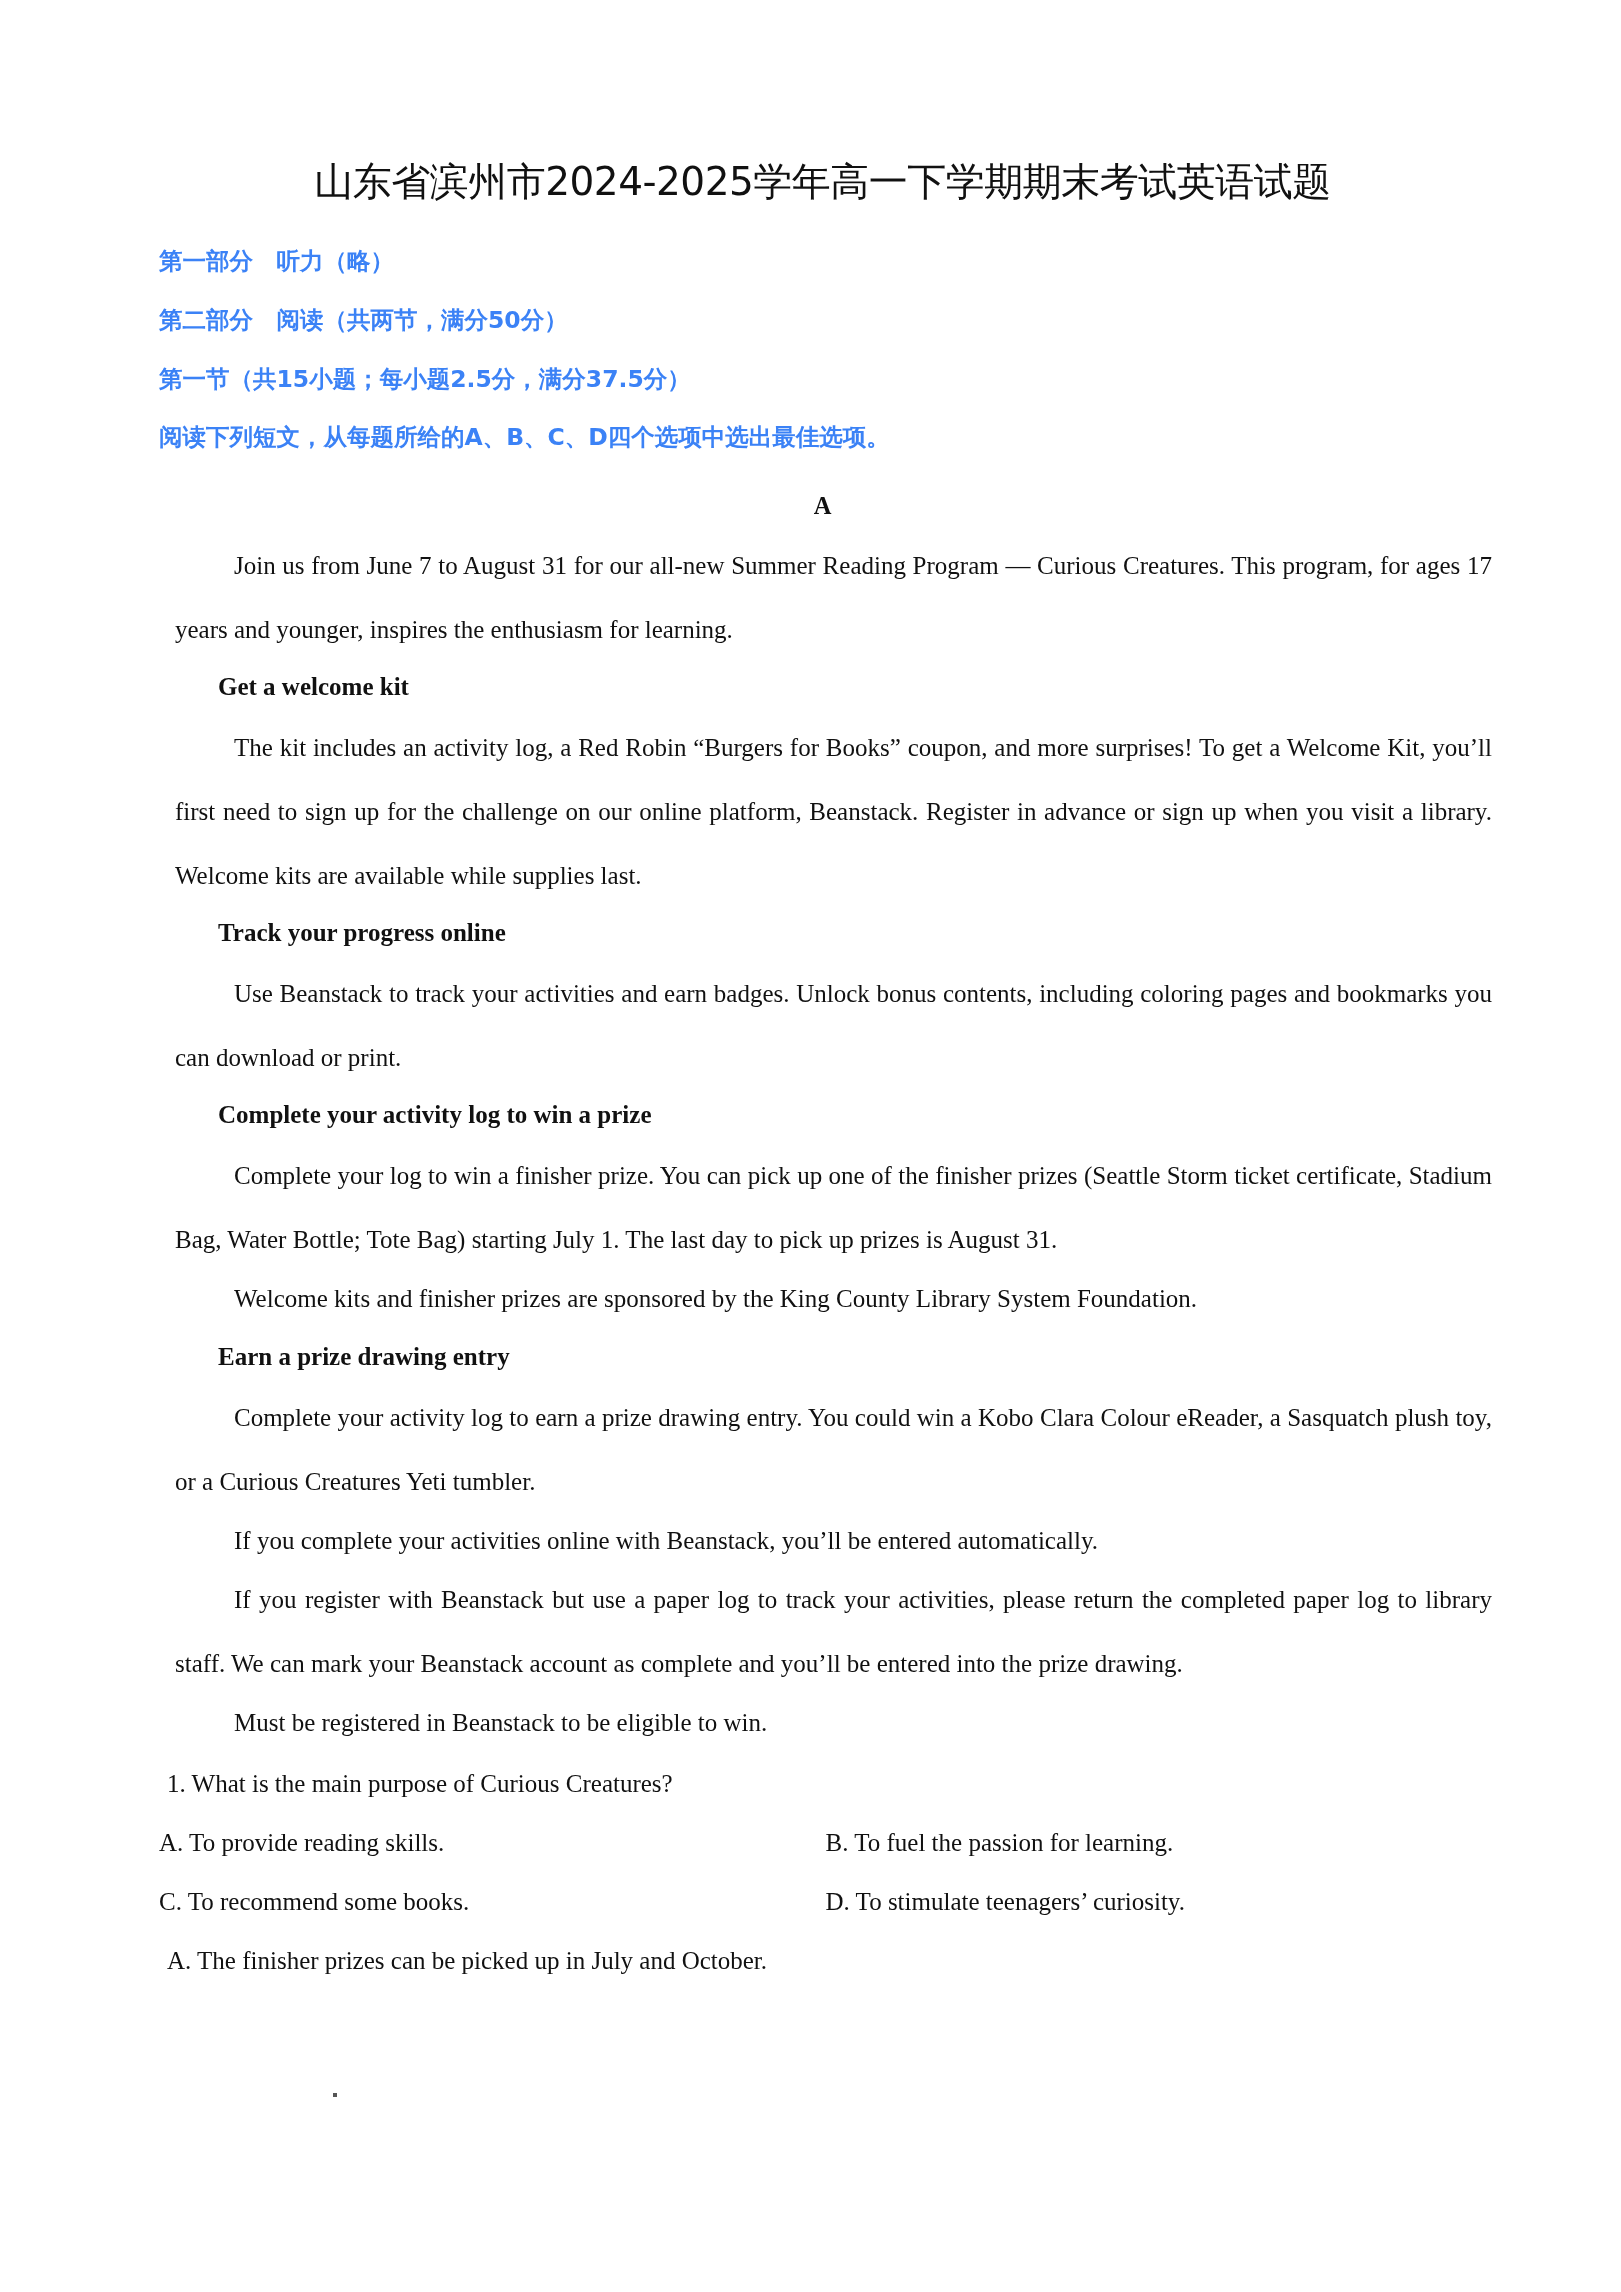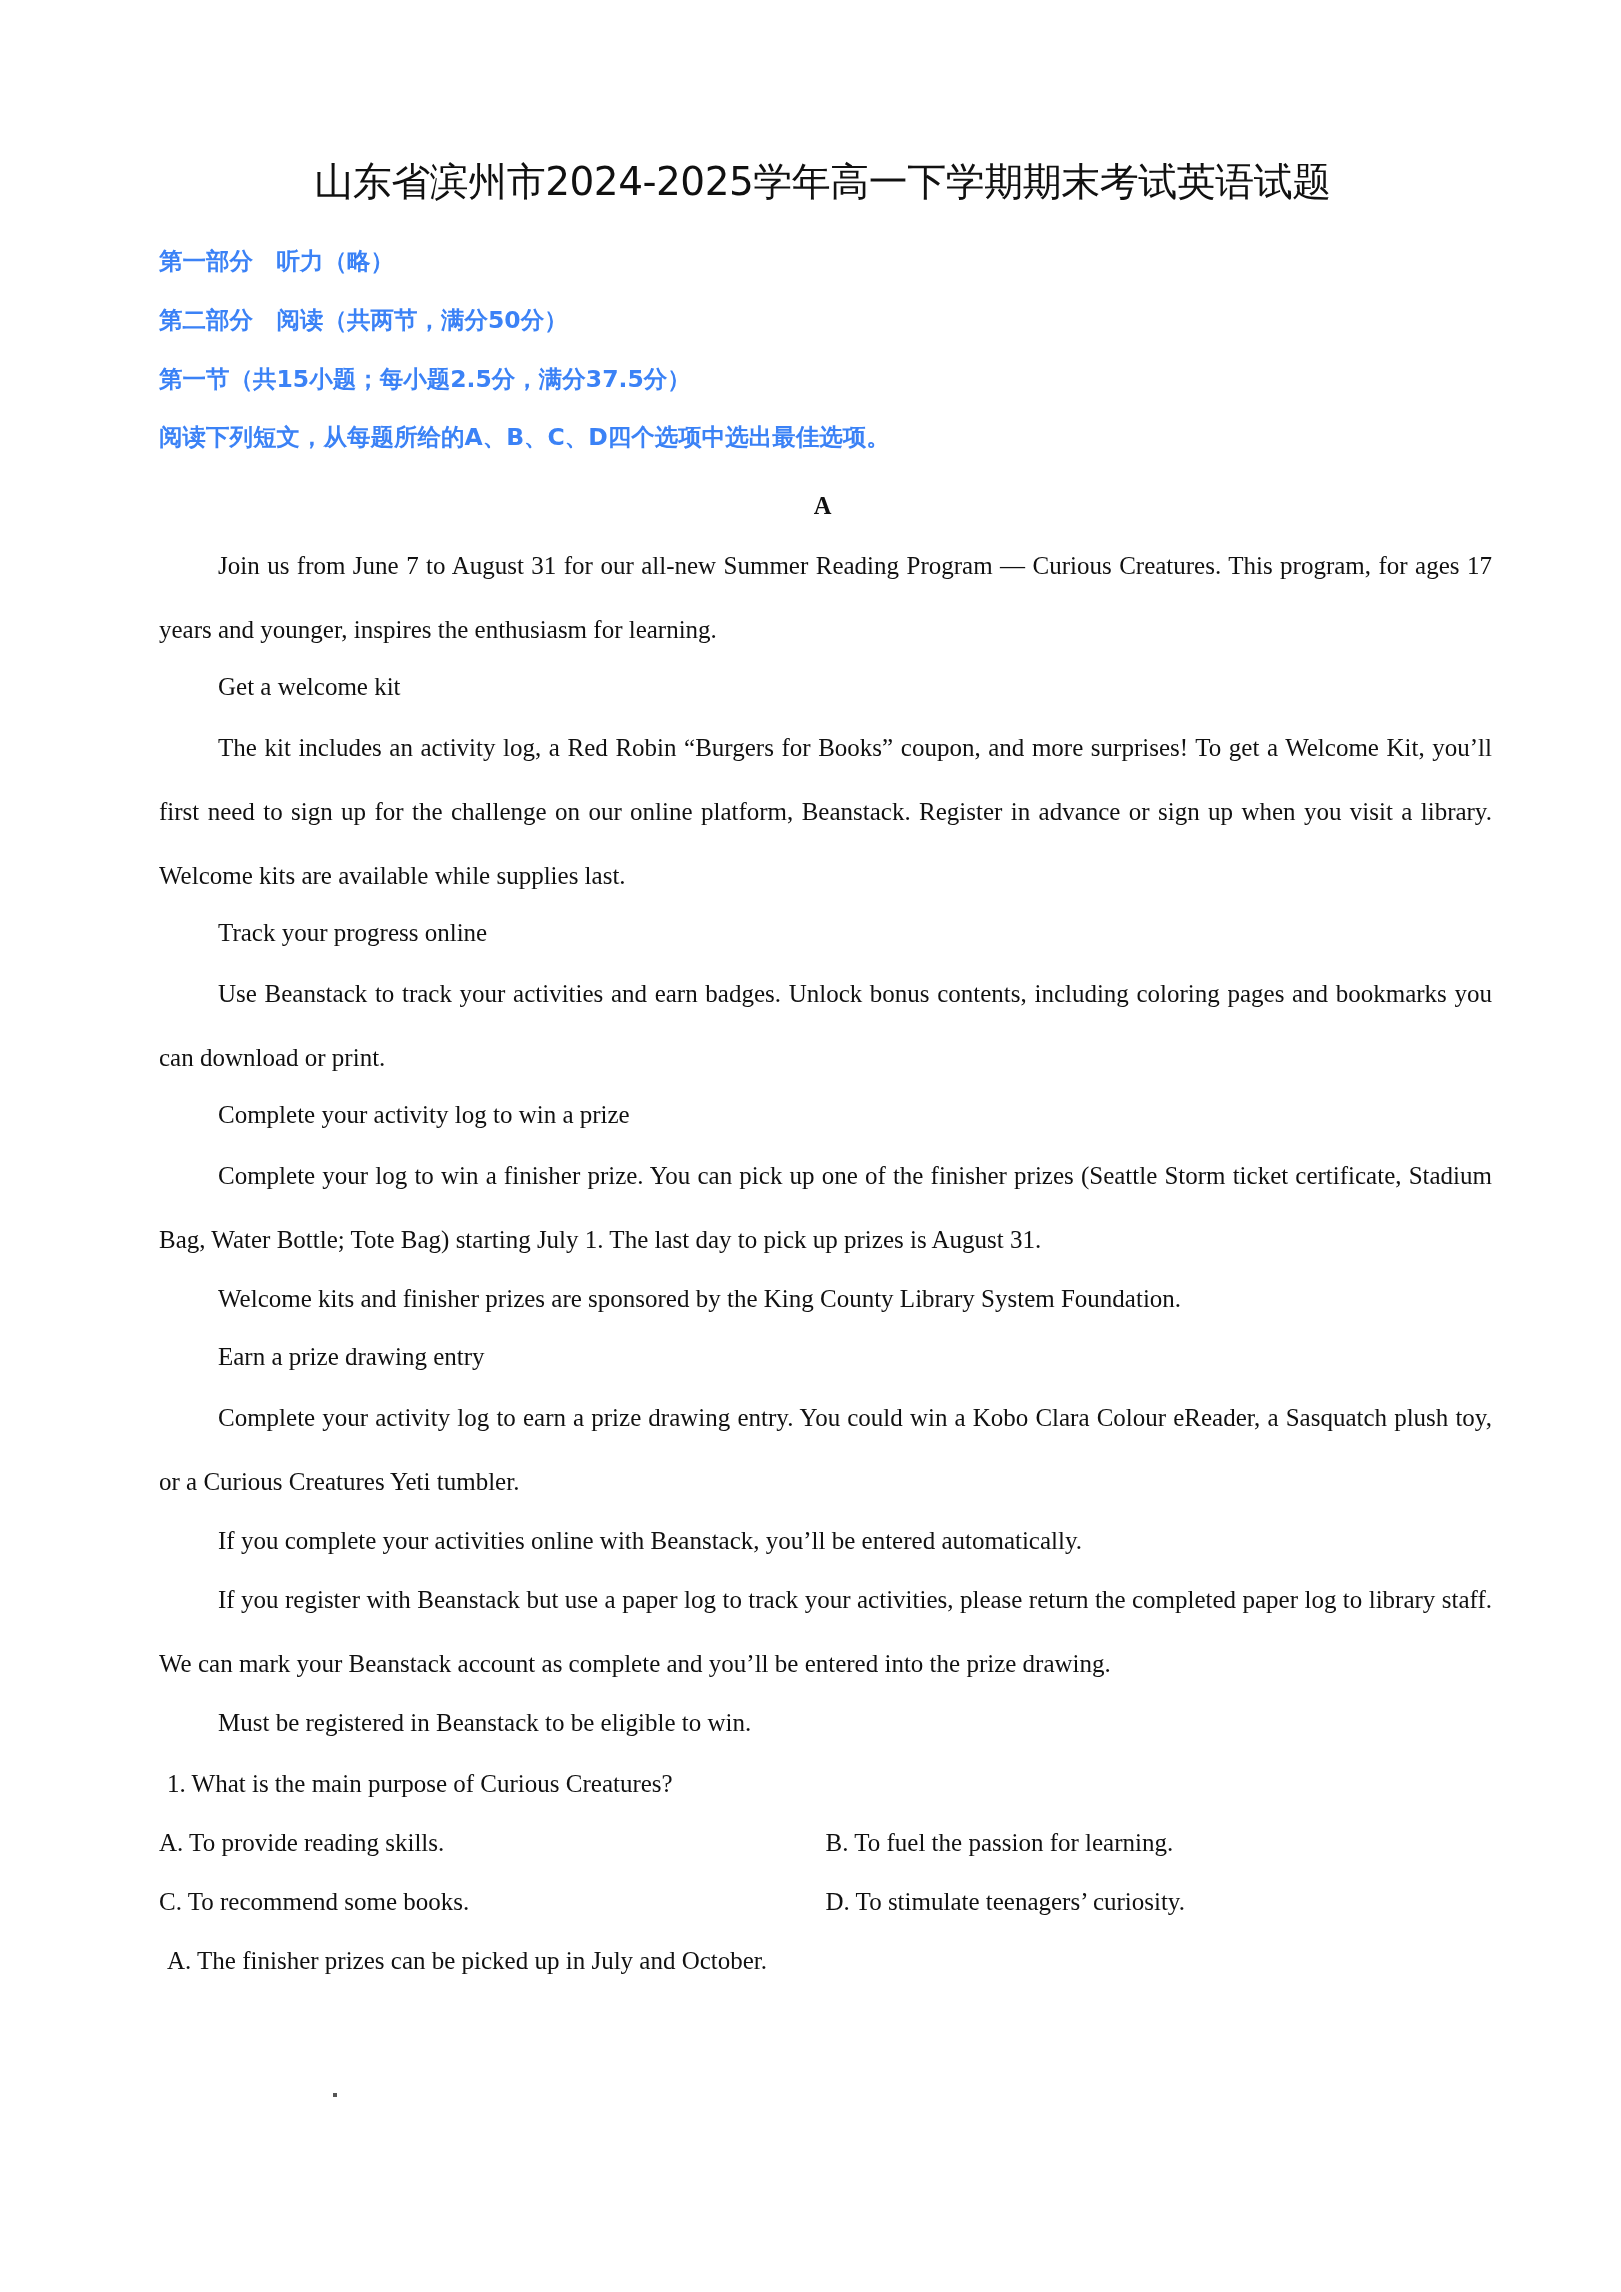--- a/index.html
+++ b/index.html
@@ -21,22 +21,22 @@
     }
     .passage-label {
       position: absolute; left: 0; width: 1621px; top: 492px; text-align: center;
       font-weight: bold; font-size: 24.5px;
     }
     .body {
       position: absolute; left: 147px; width: 1333px;
       font-size: 25px; line-height: 64px; text-align: justify;
     }
     .body p { margin: 0; text-indent: 59px; }
-    .body p.sub { font-weight: normal; line-height: 59px; }
-    .body p.para { margin-bottom: -4.9px; }
+    .body p.sub { font-weight: bold; line-height: 59px; }
+    .body p.para { margin-bottom: -4.9px; margin-left: 16px; }
     .qs { position: absolute; left: 147px; width: 1333px; font-size: 25px; }
     .q { height: 59px; line-height: 59px; margin-left: 8px; }
     .opt-row { height: 59px; line-height: 59px; display: flex; }
     .opt-row .opt { width: 667px; }
     .dot {
       position: absolute; left: 321px; top: 2093px; width: 3.9px; height: 3.9px; background: #555;
     }
   </style>
 </head>
 <body>

